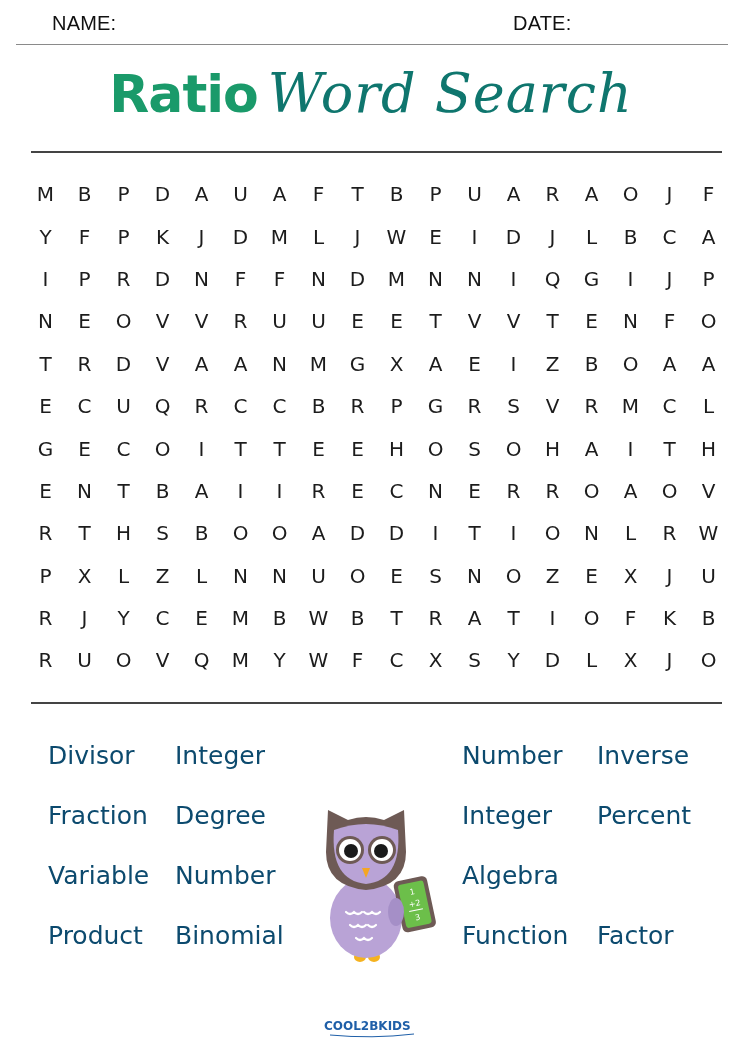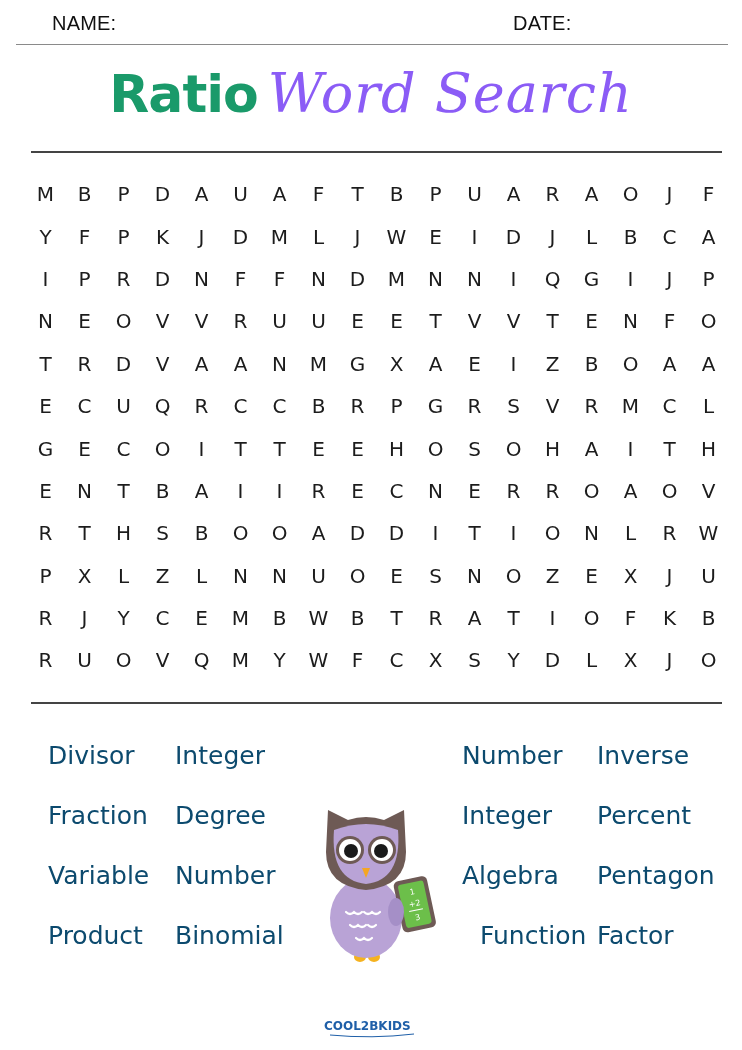--- a/index.html
+++ b/index.html
@@ -1,21 +1,21 @@
 <!DOCTYPE html>
 <html><head>
   <meta charset="utf-8">
   <style>
     html, body { margin: 0; padding: 0; background: #ffffff; }
     body { width: 742px; height: 1050px; position: relative; overflow: hidden; font-family: "DejaVu Sans", sans-serif; color: #1a1a1a; }
     .hdr-label { position: absolute; top: 12px; font-family: "Liberation Sans", sans-serif; font-size: 20px; color: #111; letter-spacing: 0.2px; }
     .hdr-line { position: absolute; left: 16px; width: 712px; top: 44px; height: 1px; background: #8a8a8a; }
     .title { position: absolute; top: 62px; left: 0; width: 742px; text-align: center; white-space: nowrap; }
     .title .math { font-family: "DejaVu Sans", sans-serif; font-weight: bold; font-size: 52px; color: #1a9a6a; letter-spacing: -1px; }
-    .title .rest { font-family: "DejaVu Serif", serif; font-style: italic; font-weight: normal; font-size: 54px; color: #8b5cf6; margin-left: 10px; letter-spacing: 1px; }
+    .title .rest { font-family: "DejaVu Serif", serif; font-style: italic; font-weight: normal; font-size: 54px; color: #0f766e; margin-left: 10px; letter-spacing: 1px; }
     .rule { position: absolute; left: 31px; width: 691px; height: 2px; background: #444; }
     .grid { position: absolute; left: 26px; top: 173px; width: 702px; }
     .grid-row { display: flex; height: 42.4px; align-items: center; }
     .cell { width: 39px; text-align: center; font-family: "DejaVu Sans", sans-serif; font-size: 20px; font-weight: normal; color: #1c1c1c; }
     .words { position: absolute; font-family: "DejaVu Sans", sans-serif; font-size: 25px; color: #0c4a6e; }
     .word { position: absolute; white-space: nowrap; }
     .owl { position: absolute; left: 318px; top: 800px; width: 120px; height: 165px; }
     .logo { position: absolute; left: 322px; top: 1016px; width: 100px; height: 24px; }
   </style>
 </head>
@@ -283,25 +283,24 @@
   <div class="word" style="left:48px;top:921px;">Product</div>
 
   <div class="word" style="left:175px;top:741px;">Integer</div>
   <div class="word" style="left:175px;top:801px;">Degree</div>
   <div class="word" style="left:175px;top:861px;">Number</div>
   <div class="word" style="left:175px;top:921px;text-align:right;">Binomial</div>
 
   <div class="word" style="left:462px;top:741px;">Number</div>
   <div class="word" style="left:462px;top:801px;">Integer</div>
   <div class="word" style="left:462px;top:861px;">Algebra</div>
-  <div class="word" style="left:480px;top:921px;">Function</div>
+  <div class="word" style="left:462px;top:921px;">Function</div>
 
   <div class="word" style="left:597px;top:741px;">Inverse</div>
   <div class="word" style="left:597px;top:801px;">Percent</div>
-  <div class="word" style="left:597px;top:861px;">Pentagon</div>
   <div class="word" style="left:597px;top:921px;">Factor</div>
 </div>
 
 <div class="owl">
   <svg width="120" height="165" viewBox="0 0 120 165">
 
     <ellipse cx="42" cy="157" rx="6" ry="5" fill="#f5b21f"></ellipse>
     <ellipse cx="56" cy="157" rx="6" ry="5" fill="#f5b21f"></ellipse>
 
     <ellipse cx="48" cy="118" rx="36" ry="40" fill="#b9a3d6"></ellipse>

